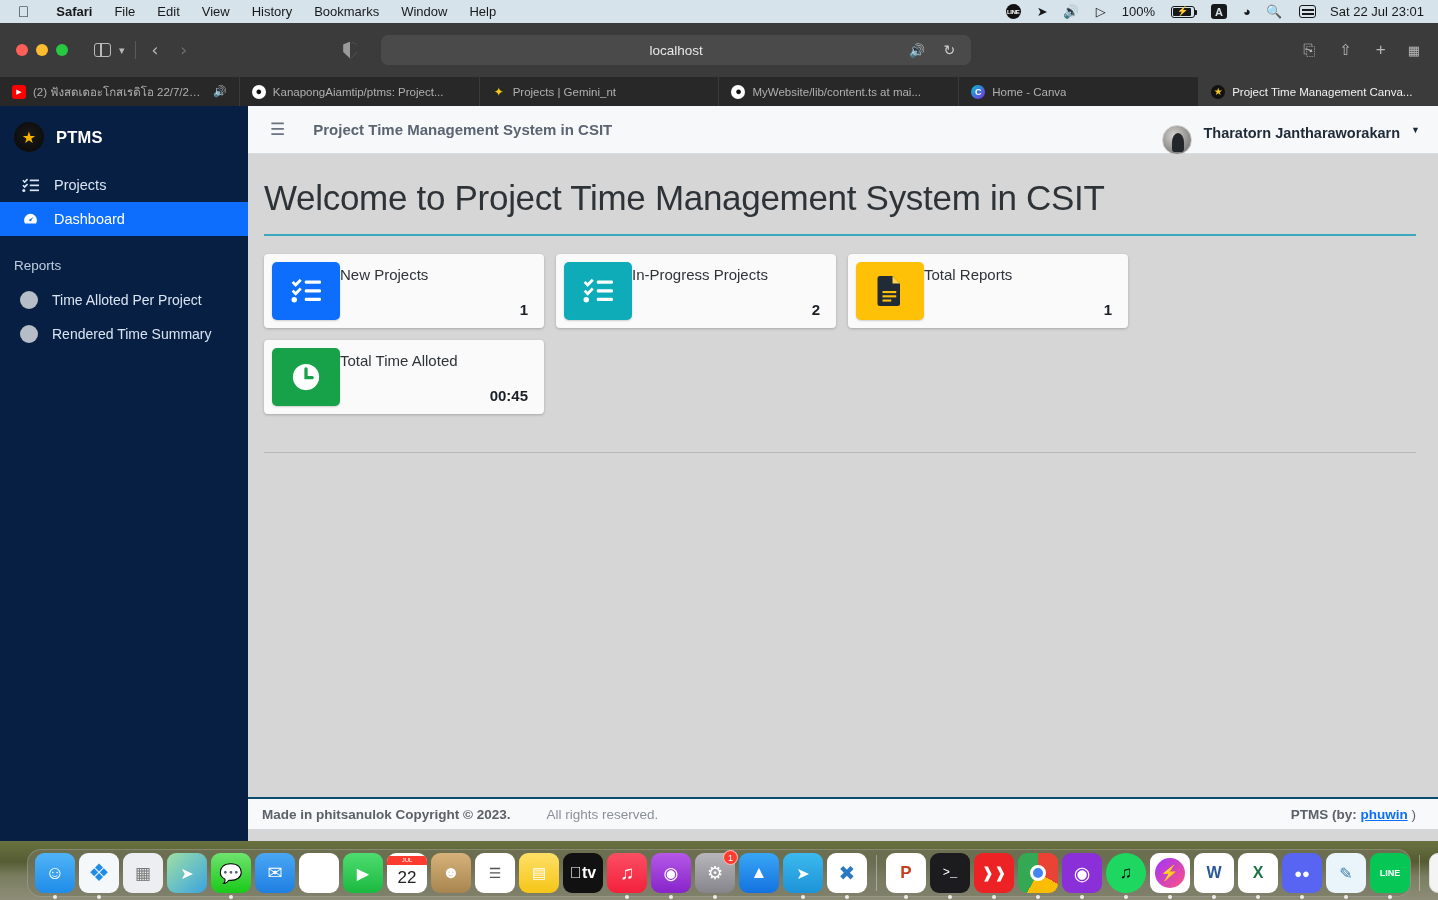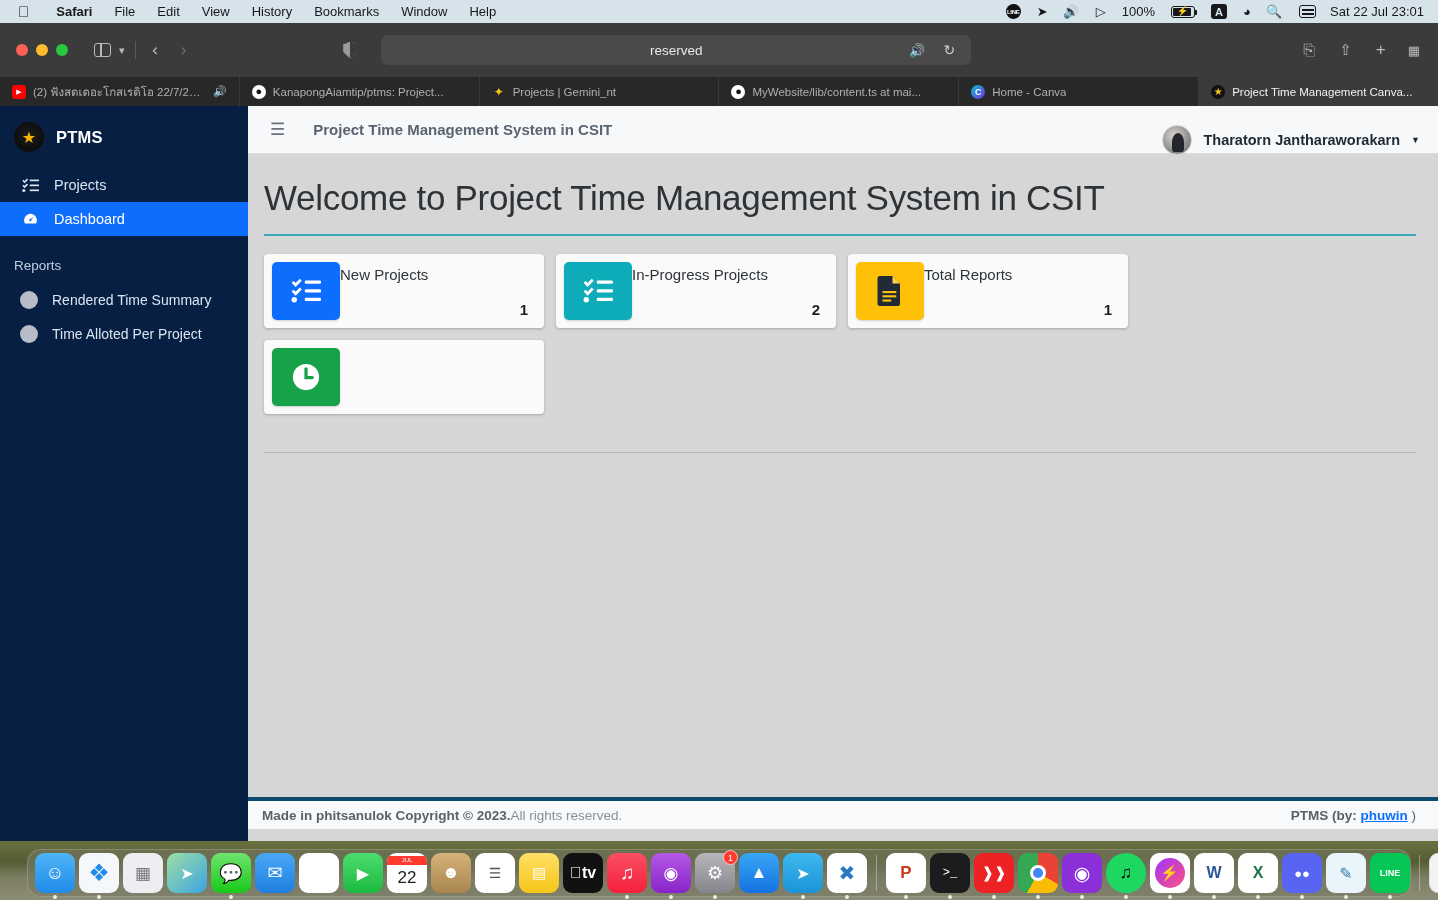--- a/index.html
+++ b/index.html
@@ -133,21 +133,21 @@
   .bullet { width: 18px; height: 18px; border-radius: 50%; background: #b6bdc6; flex: 0 0 18px; }
 
   
   .app-main { position: absolute; left: 248px; top: 0; width: 1190px; height: 735px; background: #d6d6d6; }
   .app-header {
     height: 48px; background: #f7f8f9; border-bottom: 1px solid #dadde0;
     display: flex; align-items: center; padding: 0 18px 0 22px;
   }
   .burger { font-size: 17px; color: #6b7280; margin-right: 28px; }
   .header-title { font-size: 15px; font-weight: bold; color: #5a6472; }
-  .user-box { margin-left: auto; display: flex; align-items: center; gap: 11px; margin-top: 20px; }
+  .user-box { margin-left: auto; display: flex; align-items: flex-start; gap: 11px; margin-top: 20px; }
   .avatar {
     width: 30px; height: 30px; border-radius: 50%;
     background: radial-gradient(circle at 40% 35%, #d9d6d2 0%, #8f8d8b 60%, #6d6b69 100%);
     position: relative; overflow: hidden; border: 1px solid #d2d2d2;
   }
   .avatar::after {
     content: ""; position: absolute; left: 9px; top: 7px; width: 12px; height: 19px;
     background: #23262b; border-radius: 50% 50% 20% 20%;
   }
   .user-name { font-size: 14.5px; font-weight: bold; color: #1f2a37; }
@@ -181,23 +181,23 @@
   }
   
 
   .divider-line {
     position: absolute; left: 264px; right: 22px; top: 346px;
     height: 1px; background: #b9b9b9;
   }
 
   .app-footer {
     position: absolute; left: 248px; top: 735px; width: 1190px; height: 32px;
-    background: #f8f9fa; border-top: 4px solid #0c4a6e;
+    background: #f8f9fa; border-top: 2px solid #0c4a6e;
     display: flex; align-items: center; padding: 0 22px 0 14px;
-    font-size: 13.5px; color: #8a9099;
+    font-size: 13.5px; color: #8a9099; gap: 36px;
   }
   .foot-strong { font-weight: bold; color: #5b6169; }
   .foot-right { margin-left: auto; color: #5b6169; font-weight: bold; }
   .foot-link { color: #0d6efd; font-weight: bold; }
   .foot-right .paren { font-weight: normal; color: #5b6169; }
 
   
   .desktop {
     position: absolute; top: 841px; left: 0; width: 1438px; height: 59px;
     background:
@@ -280,21 +280,21 @@
         <span class="sidebar-glyph"></span>
       </div>
     <div class="tbicon chev" style="margin-left:8px;font-size:11px;">▾</div>
     <div class="vdiv"></div>
     <div class="tbicon chev" style="margin-left:6px;">‹</div>
     <div class="tbicon chev dim" style="margin-left:22px;">›</div>
     <div class="tbicon" style="margin-left:156px;">
         <span class="shield"></span>
       </div>
     <div class="urlbar" style="margin-left:24px;">
-      <span>reserved</span>
+      <span>localhost</span>
       <span class="speaker">🔊</span>
       <span class="reload">↻</span>
     </div>
     <div class="tbicon" style="margin-left:auto;font-size:15px;">⎘</div>
     <div class="tbicon" style="margin-left:24px;font-size:15px;">⇧</div>
     <div class="tbicon" style="margin-left:24px;font-size:17px;">+</div>
     <div class="tbicon" style="margin-left:22px;margin-right:18px;font-size:13px;">▦</div>
   </div>
 
   <div class="tabbar">
@@ -349,25 +349,25 @@
         <span class="nav-icon">
           <svg width="17" height="17" viewBox="0 0 24 24" fill="#ffffff">
               <path d="M12 4a9 9 0 00-9 9 9 9 0 001.2 4.5h15.6A9 9 0 0021 13a9 9 0 00-9-9zm4.6 4.2l-3.3 4.2a1.6 1.6 0 11-1.4-1l4.7-3.2z"></path>
             </svg>
         </span>
         <span>Dashboard</span>
       </div>
       <div class="nav-section">Reports</div>
       <div class="sub-item">
         <span class="bullet"></span>
-        <span>Rendered Time Summary</span>
+        <span>Time Alloted Per Project</span>
       </div>
       <div class="sub-item">
         <span class="bullet"></span>
-        <span>Time Alloted Per Project</span>
+        <span>Rendered Time Summary</span>
       </div>
     </div>
 
     <div class="app-main">
       <div class="app-header">
         <div class="burger">☰</div>
         <div class="header-title">Project Time Management System in CSIT</div>
         <div class="user-box">
           <span class="avatar"></span>
           <span class="user-name">Tharatorn Jantharaworakarn</span>
@@ -431,20 +431,24 @@
             </div>
           </div>
 
           <div class="card">
             <div class="card-icon" style="background:#17a249;">
               <svg width="30" height="30" viewBox="0 0 24 24">
                 <circle cx="12" cy="12" r="10.5" fill="#ffffff"></circle>
                 <path d="M12 5.4v7h5" stroke="#17a249" stroke-width="2.6" fill="none" stroke-linecap="round"></path>
               </svg>
             </div>
+            <div class="card-body">
+              <div class="card-title">Total Time Alloted</div>
+              <div class="card-value">00:45</div>
+            </div>
           </div>
 
         </div>
       </div>
       <div class="divider-line" style="left:16px;right:22px;top:346px;"></div>
     </div>
 
     <div class="app-footer" style="top:691px;">
       <span class="foot-strong">Made in phitsanulok Copyright © 2023.</span>
       <span> All rights reserved.</span>

